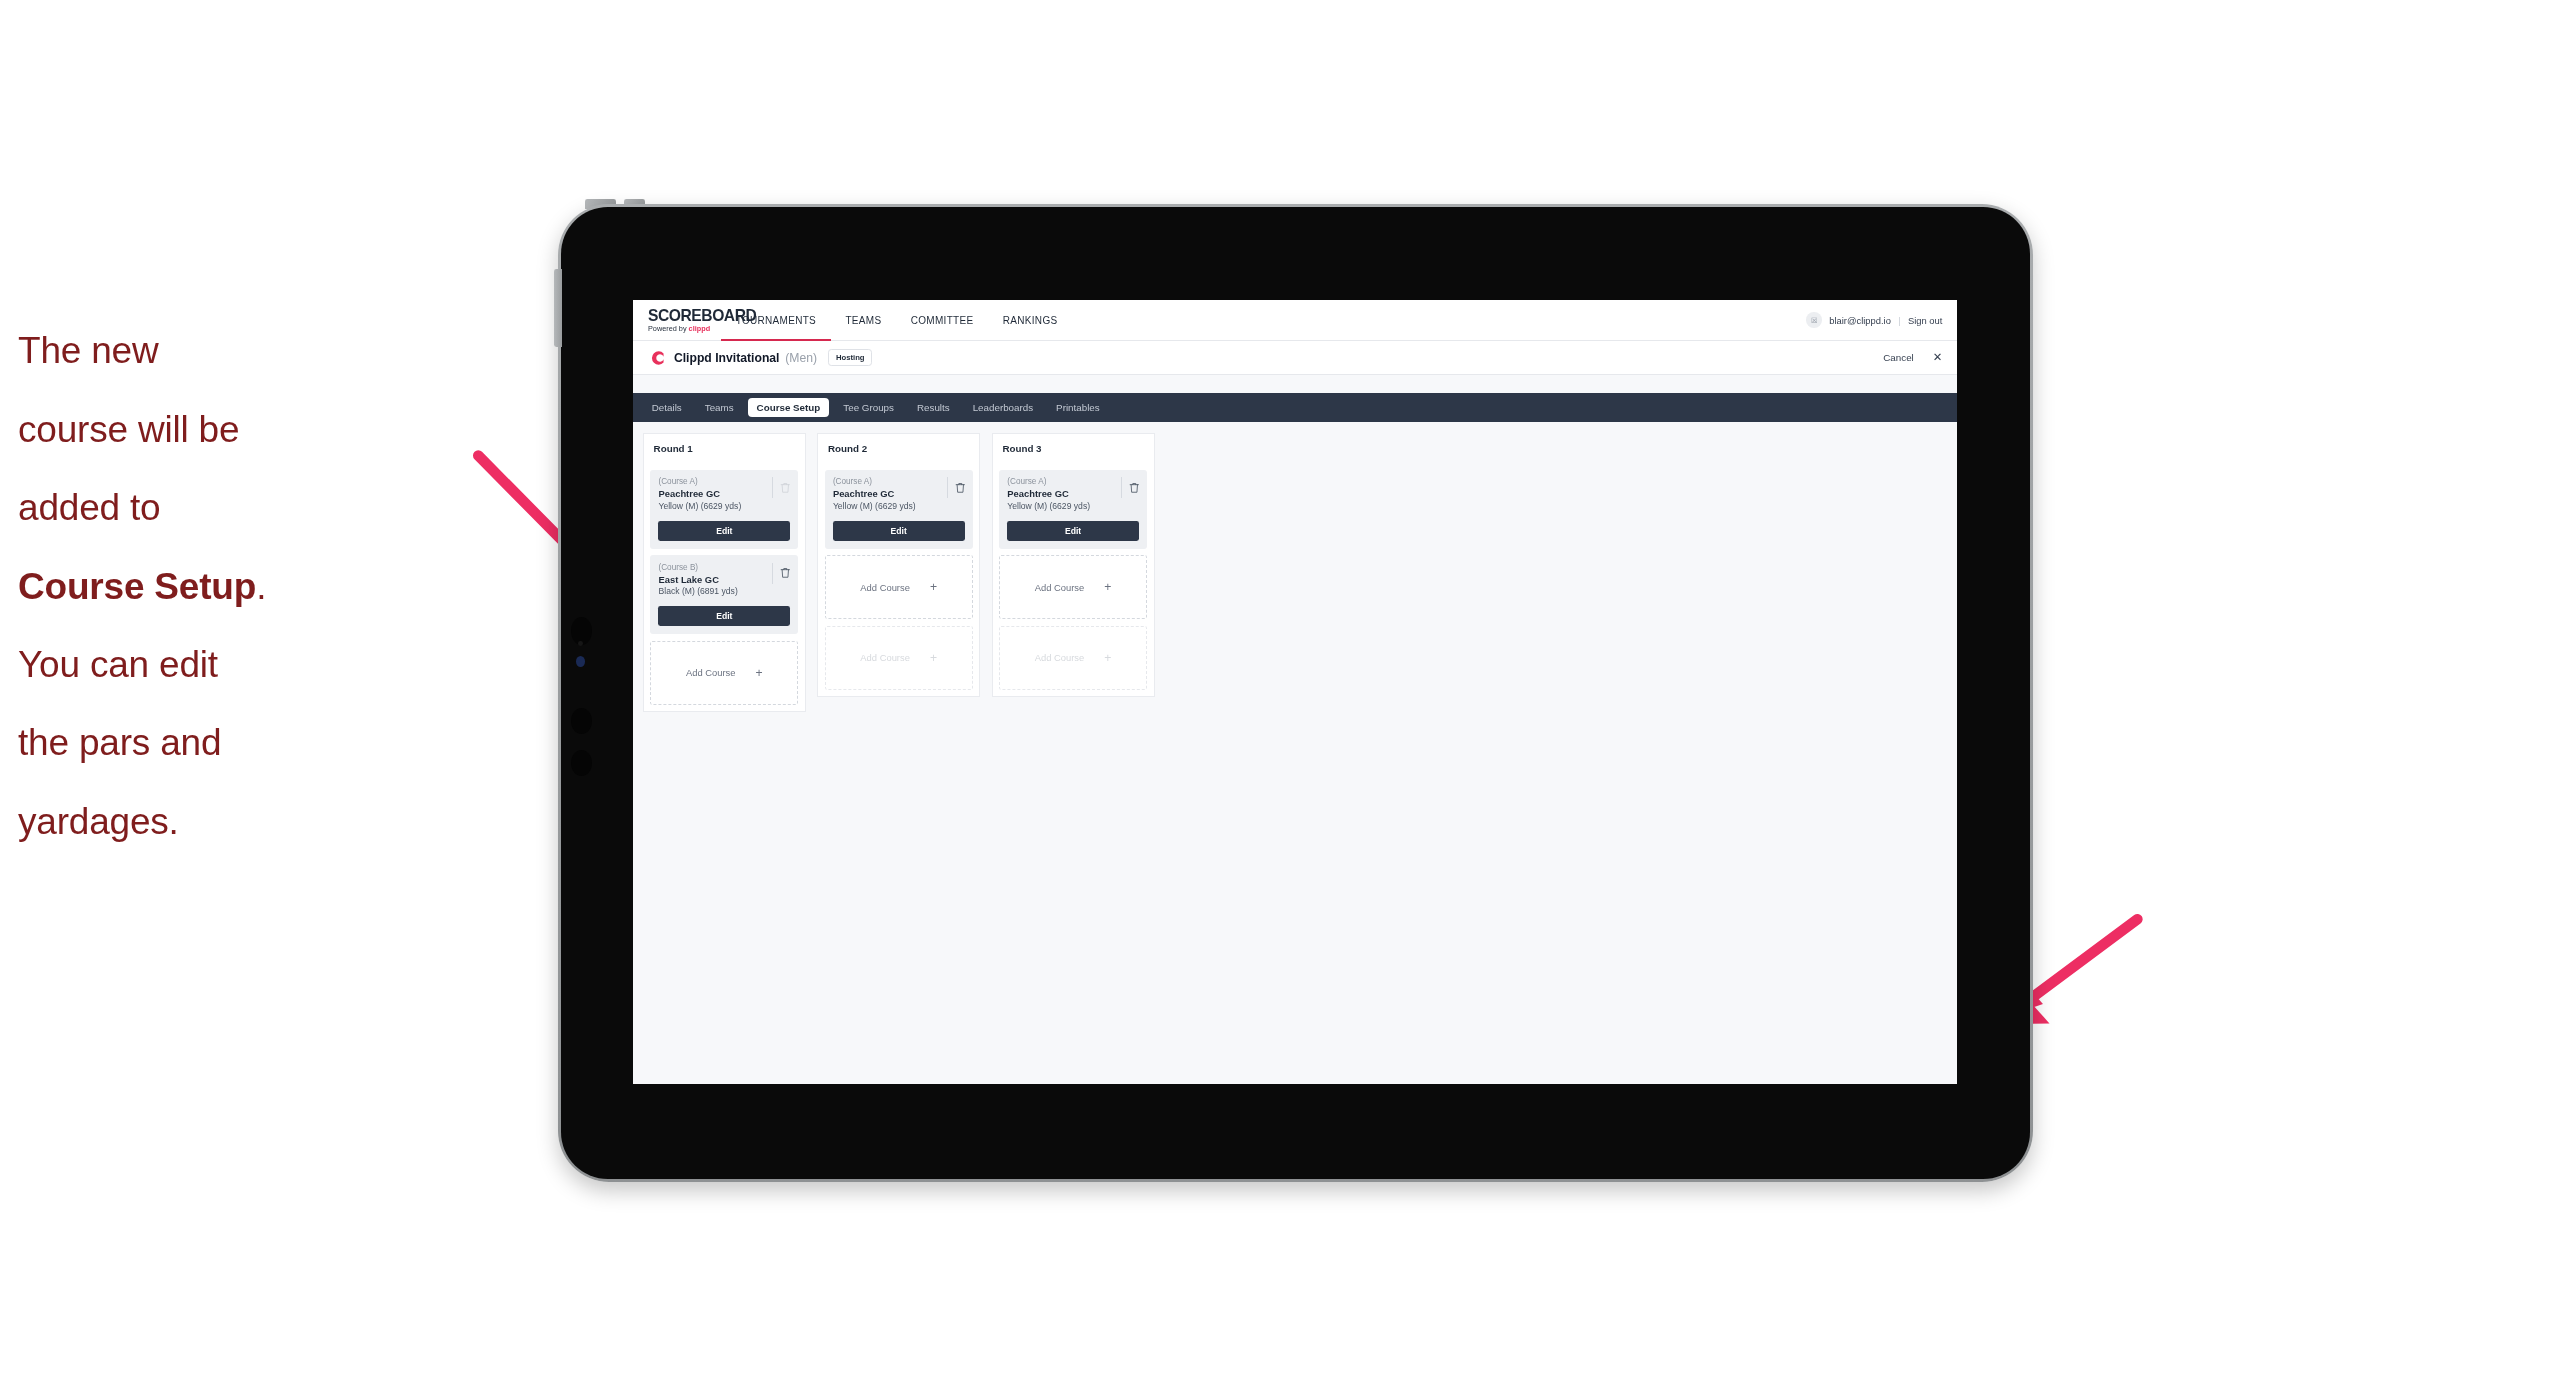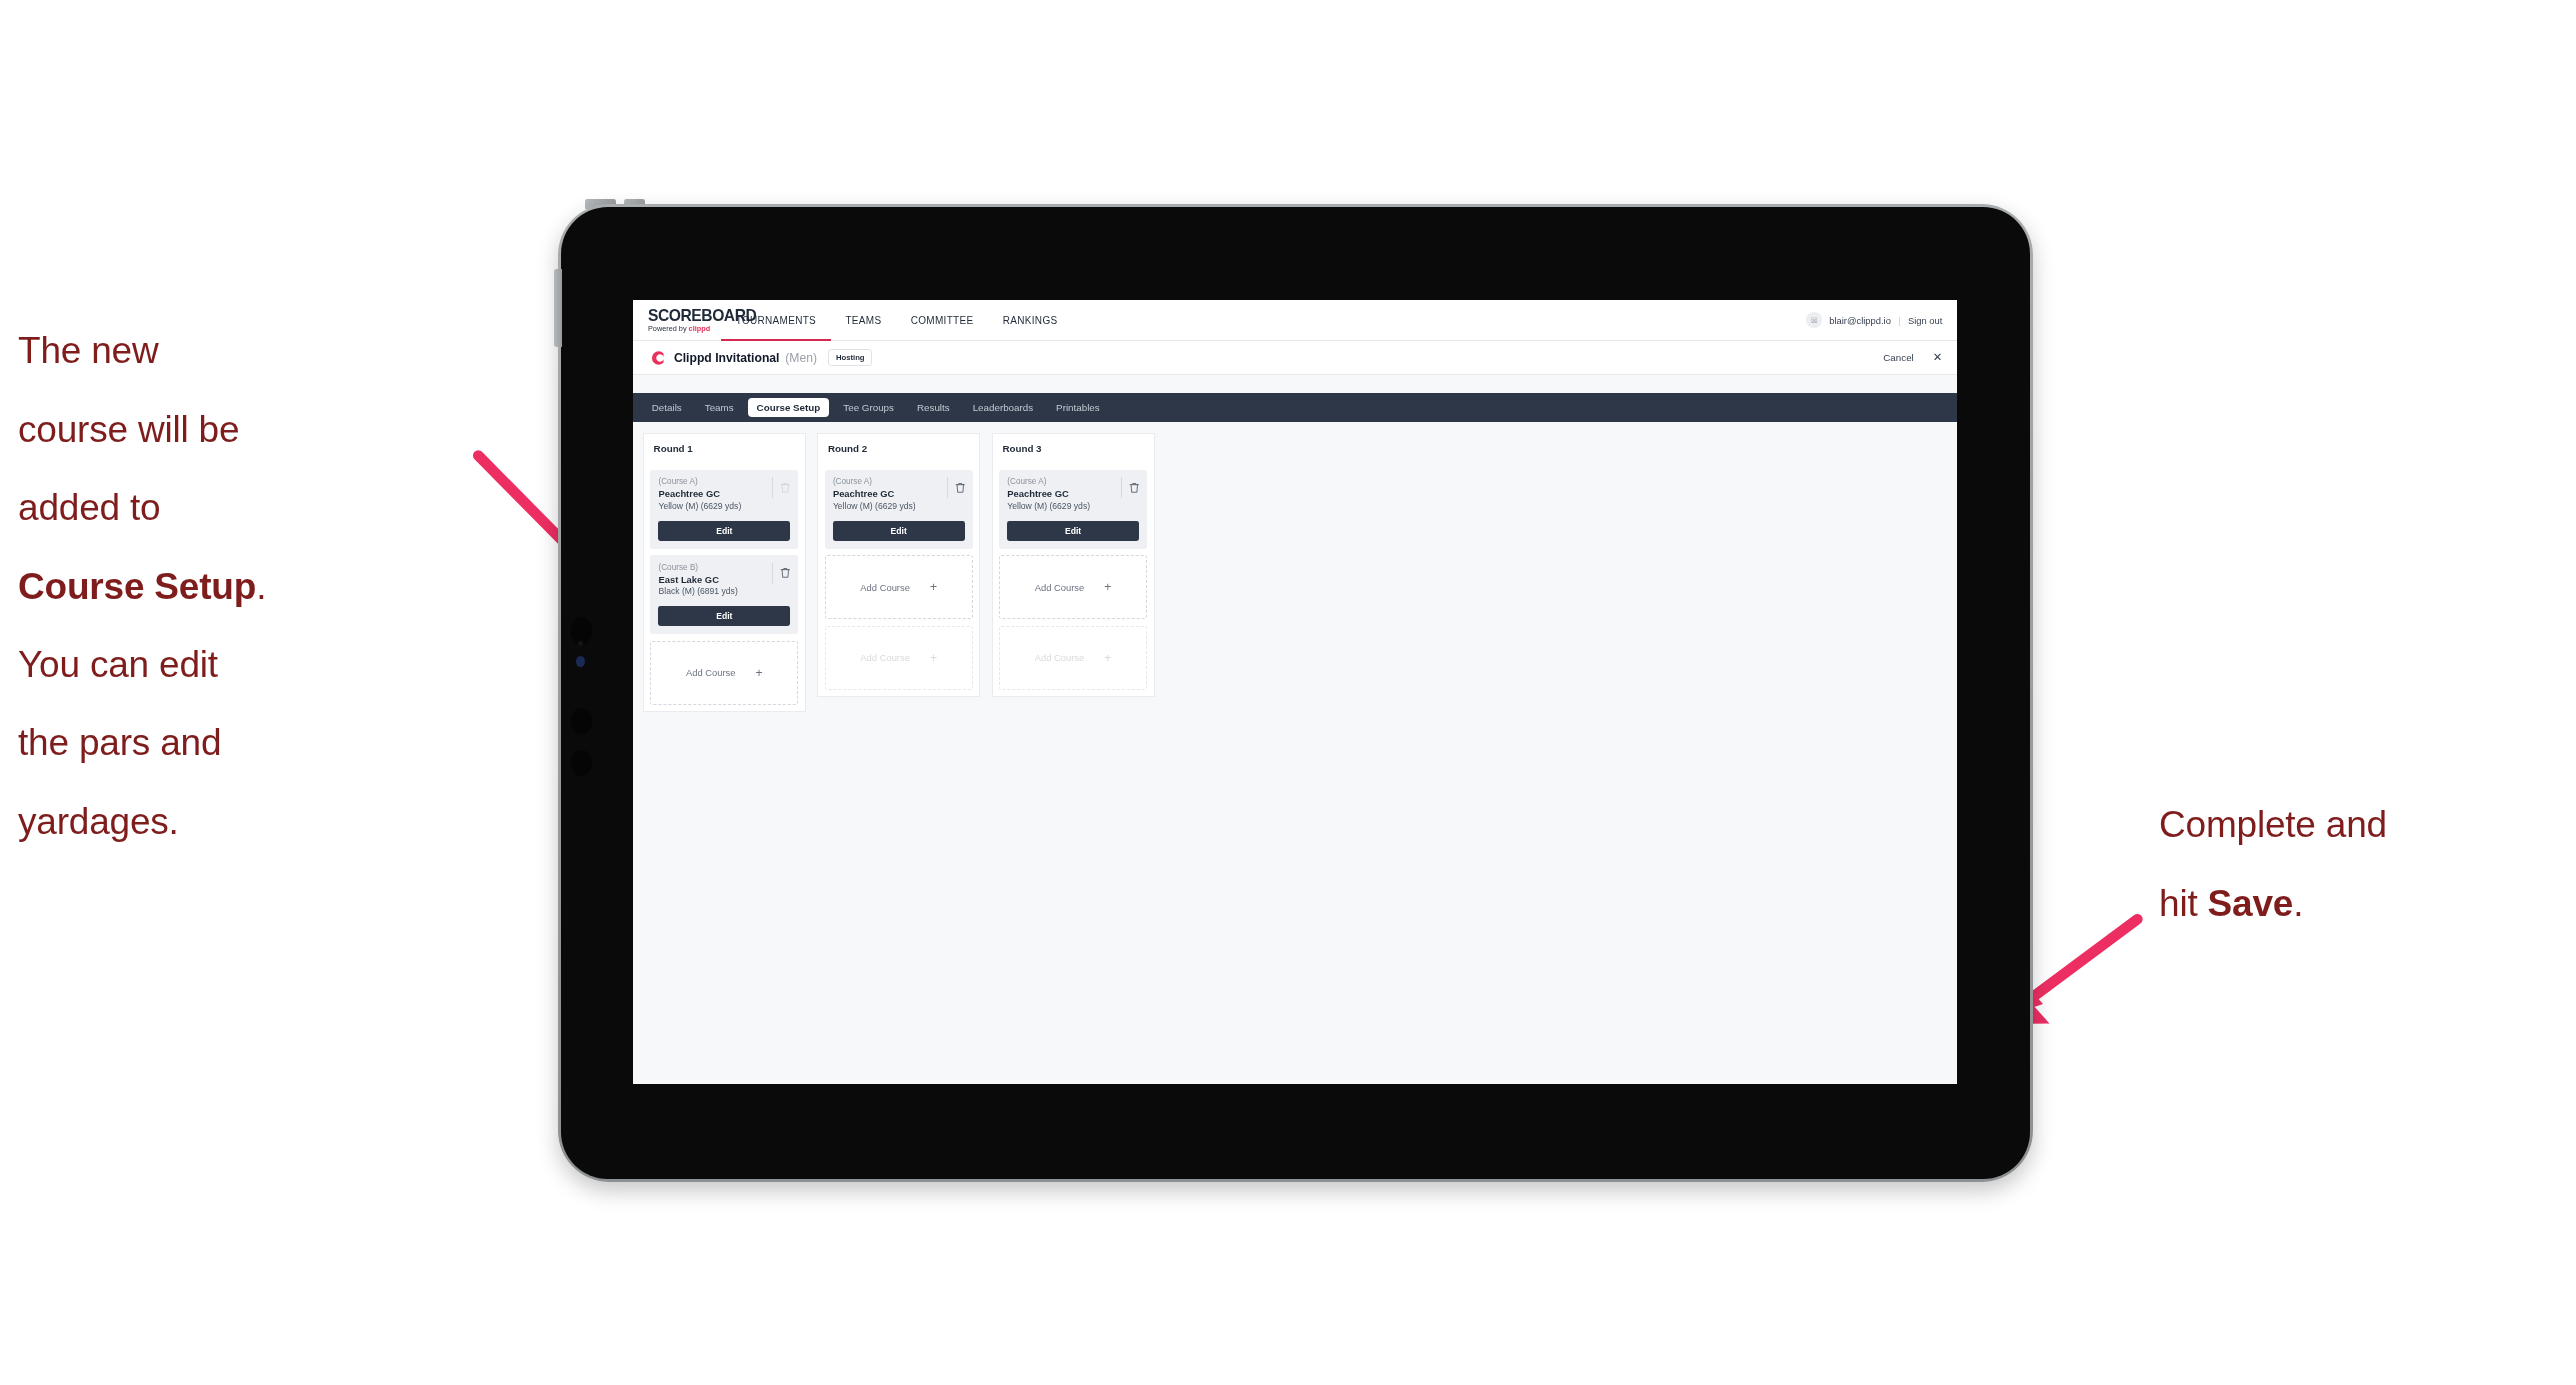--- a/index.html
+++ b/index.html
@@ -178,24 +178,20 @@
   <div id="annot-left" class="annot">
     <span>The new</span><br>
     <span>course will be</span><br>
     <span>added to </span><br>
     <b>Course Setup</b><span>.</span><br>
     <span>You can edit</span><br>
     <span>the pars and</span><br>
     <span>yardages.</span>
   </div>
 
-  <div id="annot-right" class="annot">
-    <span>Complete and</span><br>
-    <span>hit </span><b>Save</b><span>.</span>
-  </div>
 
   <svg class="arrow-svg" style="left:457px; top:436px; width:212px; height:220px;" viewBox="0 0 260 270">
     <line x1="26" y1="24" x2="196" y2="196" stroke="#ED2E63" stroke-width="13" stroke-linecap="round"></line>
     <polygon points="232,250 171,222 196,190" fill="#ED2E63"></polygon>
     <polygon points="232,250 174,248 182,209" fill="#ED2E63"></polygon>
   </svg>
 
   <svg class="arrow-svg" style="left:1973px; top:901px; width:179px; height:135px;" viewBox="0 0 220 165">
     <line x1="202" y1="22" x2="62" y2="126" stroke="#ED2E63" stroke-width="13" stroke-linecap="round"></line>
     <polygon points="12,152 42,76 86,126" fill="#ED2E63"></polygon>

